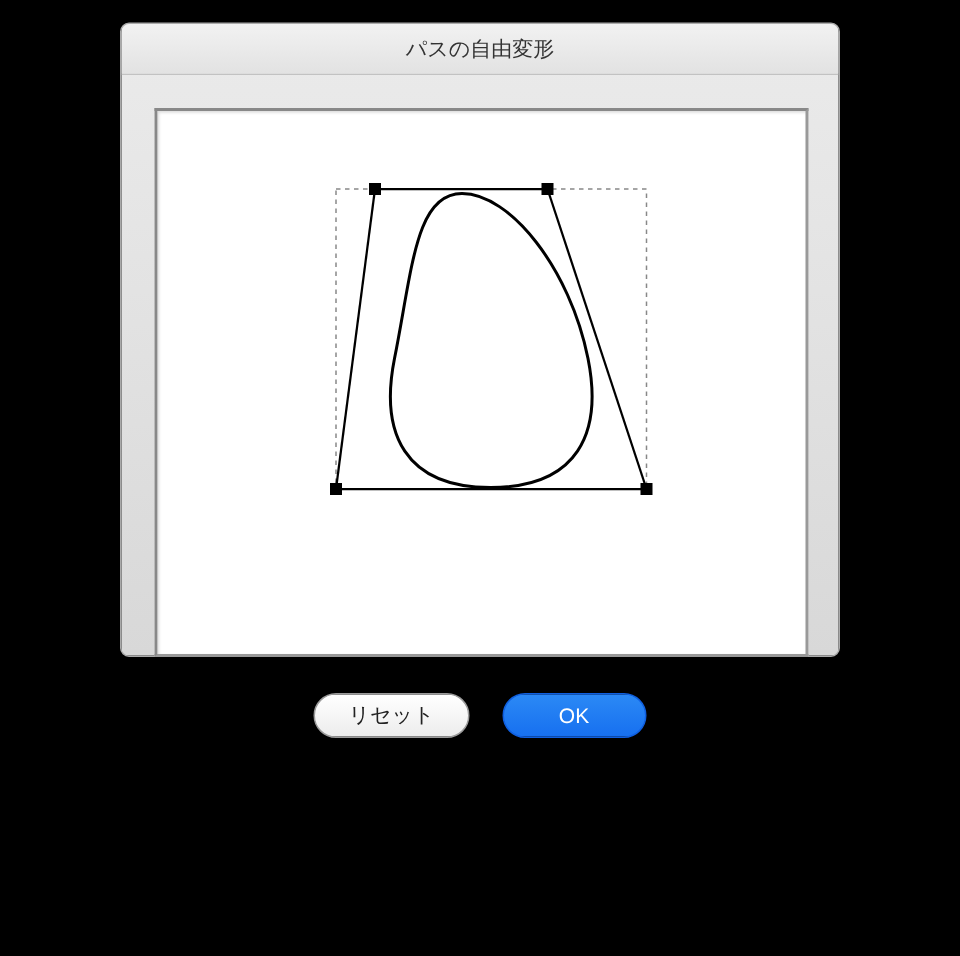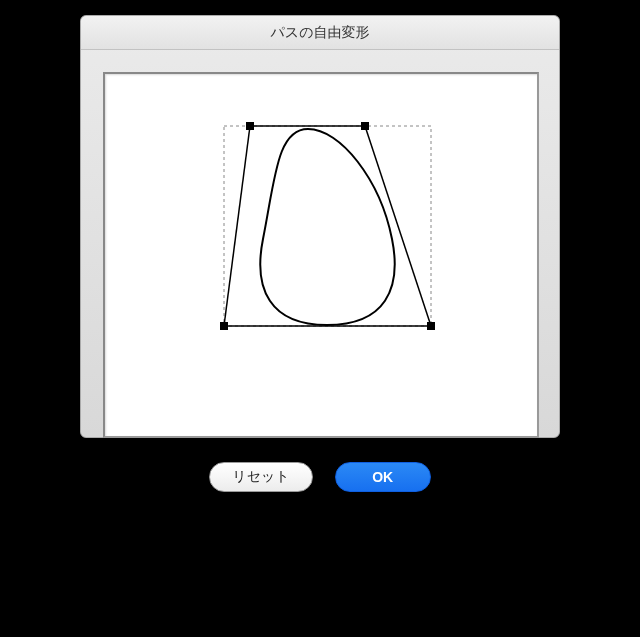--- a/index.html
+++ b/index.html
@@ -74,21 +74,21 @@
       cursor: default;
       border: 1px solid #9a9a9a;
       background: linear-gradient(to bottom, #ffffff 0%, #f6f6f6 50%, #ececec 100%);
       color: #222;
       min-width: 96px;
     }
     .btn-primary {
       background: linear-gradient(to bottom, #2b89f5 0%, #1770f0 100%);
       border: 1px solid #0f5fe0;
       color: #fff;
-      font-weight: 700;
+      font-weight: 400;
       min-width: 96px;
     }
   </style>
 </head>
 <body>
 
 <div class="dialog">
   <div class="titlebar">
     <span class="titlebar-title">パスの自由変形</span>
   </div>

